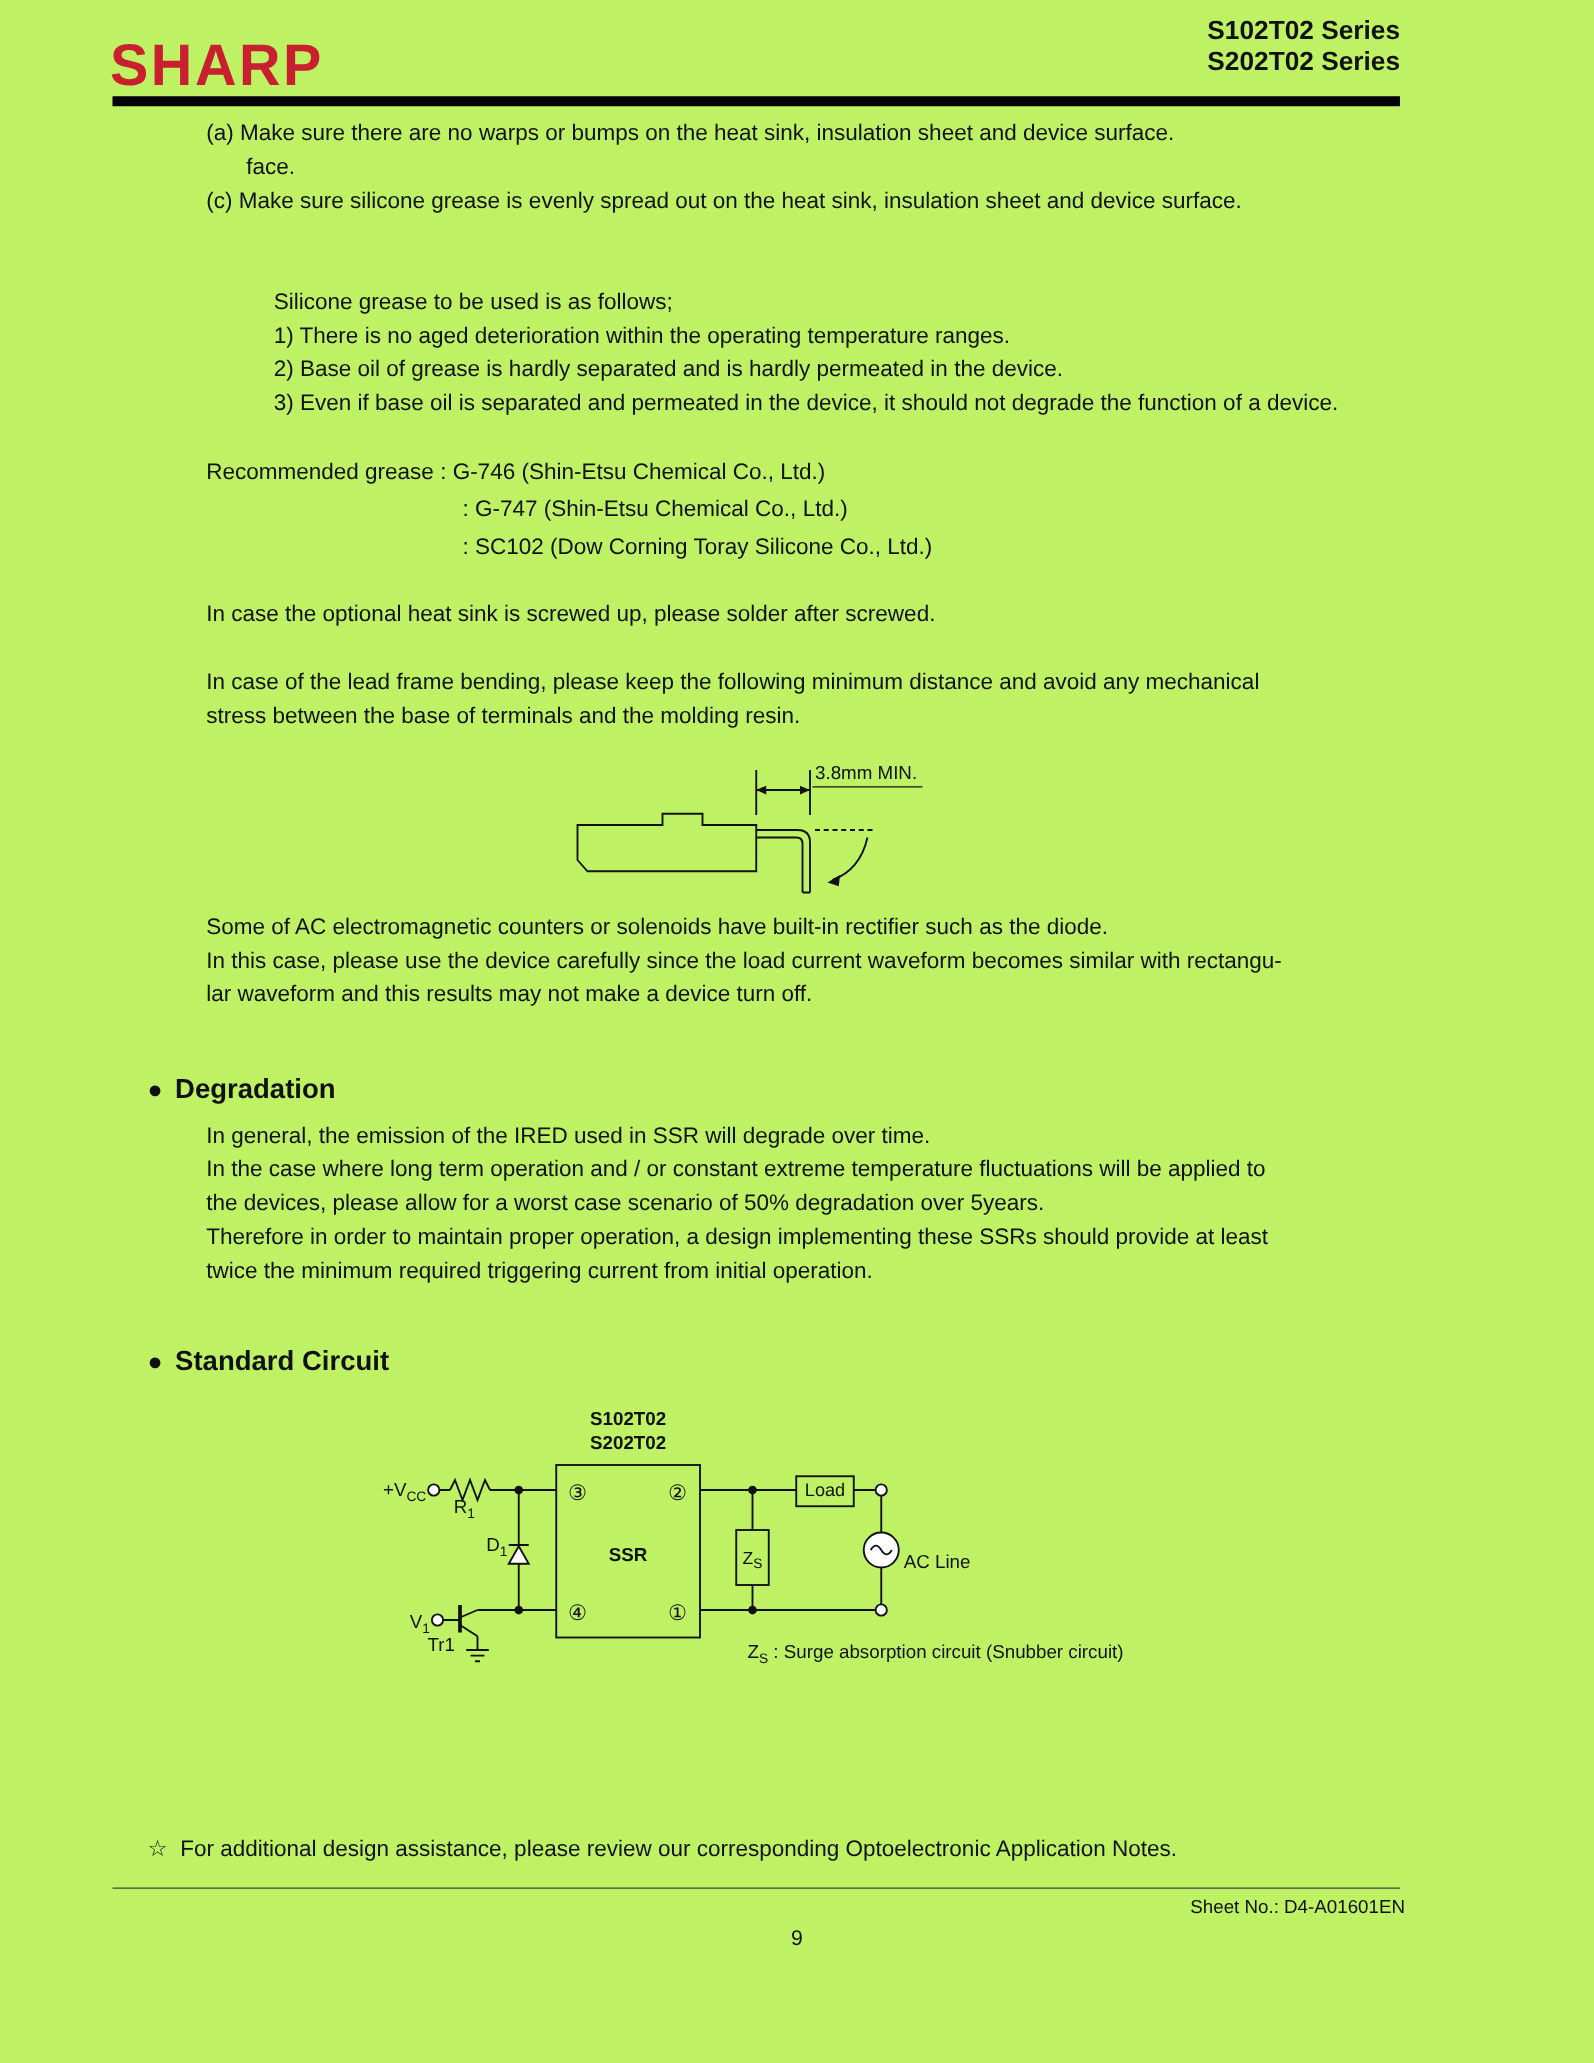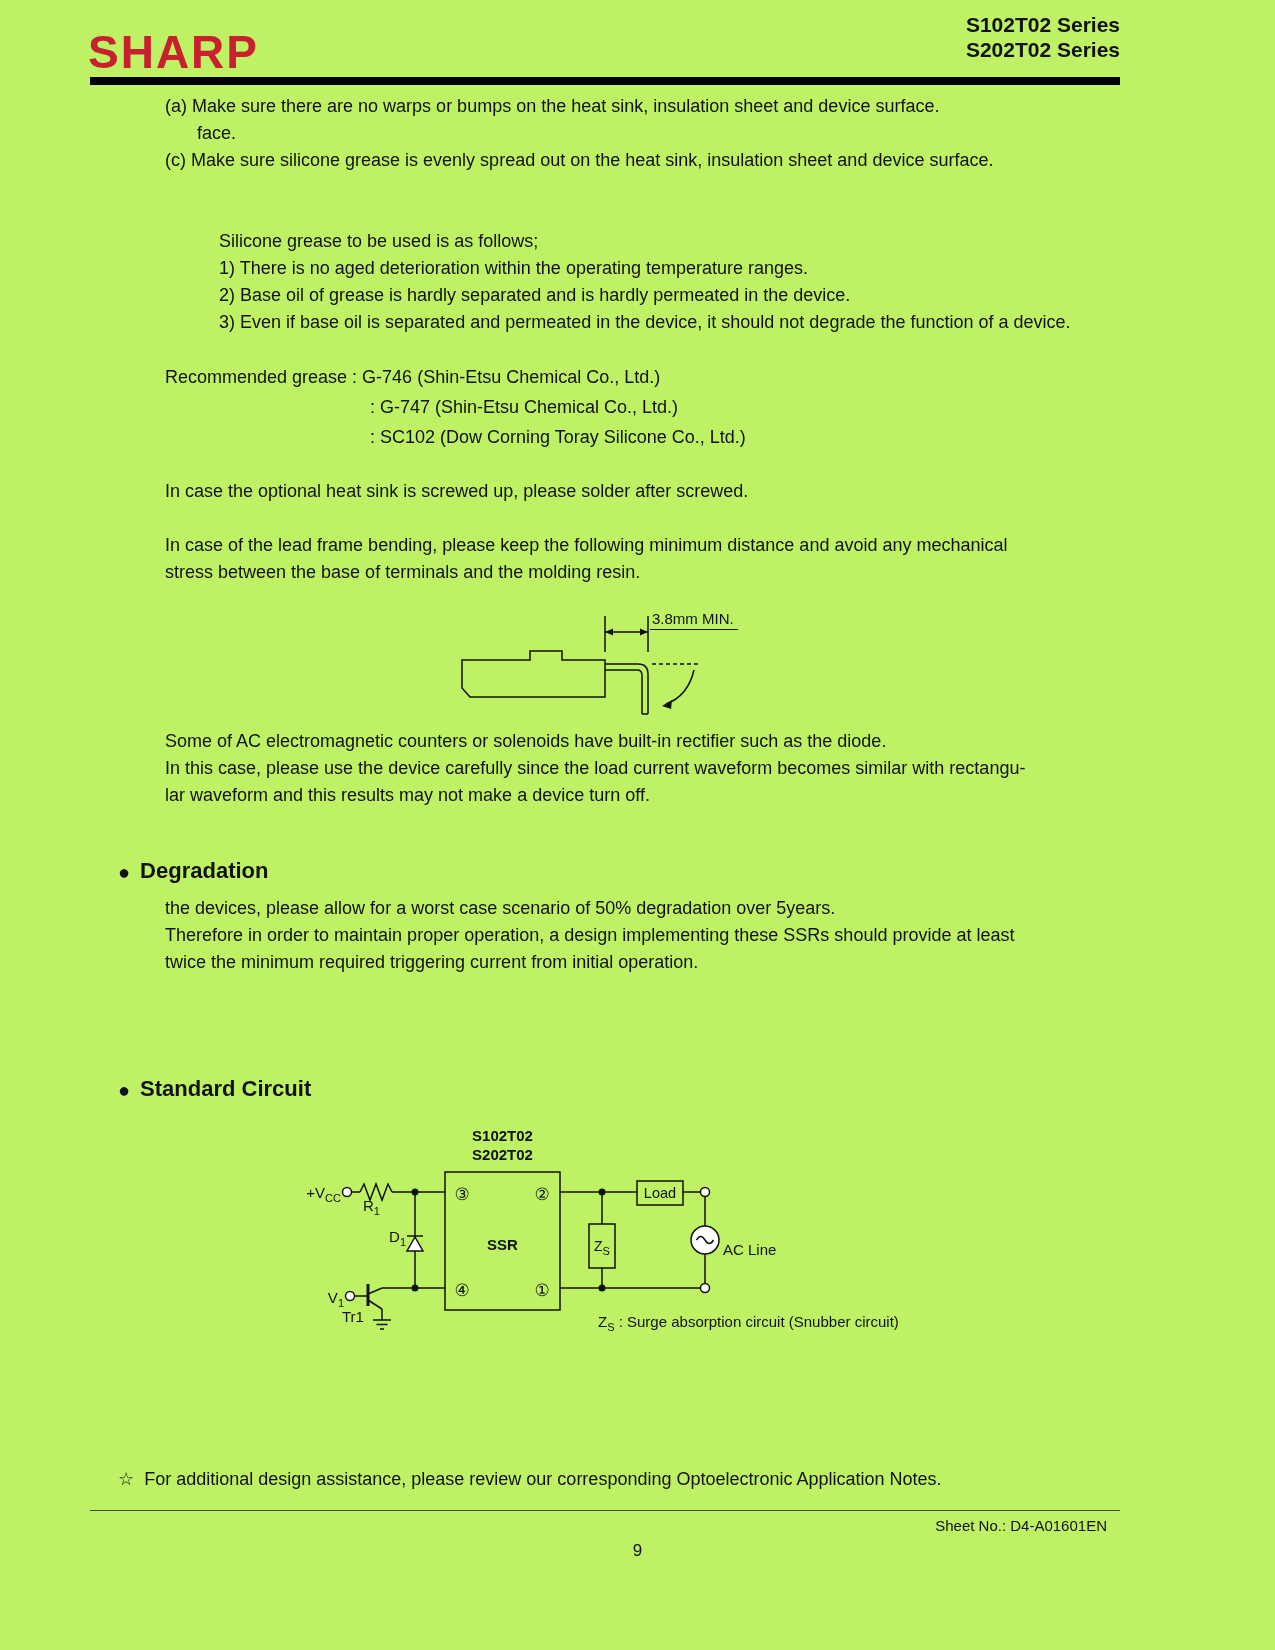--- a/index.html
+++ b/index.html
@@ -106,20 +106,22 @@
     <div class="line">Some of AC electromagnetic counters or solenoids have built-in rectifier such as the diode.</div>
     <div class="line">In this case, please use the device carefully since the load current waveform becomes similar with rectangu-</div>
     <div class="line">lar waveform and this results may not make a device turn off.</div>
   </div>
 
   <div class="abs section-heading" style="left:118px; top:858px;">
     <span class="bullet">●</span>
     <span class="heading-text">Degradation</span>
   </div>
   <div class="abs para" style="left:165px; top:895px;">
+    <div class="line">In general, the emission of the IRED used in SSR will degrade over time.</div>
+    <div class="line">In the case where long term operation and / or constant extreme temperature fluctuations will be applied to</div>
     <div class="line">the devices, please allow for a worst case scenario of 50% degradation over 5years.</div>
     <div class="line">Therefore in order to maintain proper operation, a design implementing these SSRs should provide at least</div>
     <div class="line">twice the minimum required triggering current from initial operation.</div>
   </div>
 
   <div class="abs section-heading" style="left:118px; top:1076px;">
     <span class="bullet">●</span>
     <span class="heading-text">Standard Circuit</span>
   </div>
 
@@ -193,16 +195,16 @@
   <div class="abs clabel" style="left:637px; top:1185px; width:46px; text-align:center; font-size:14.5px;">Load</div>
   <div class="abs clabel" style="left:723px; top:1241px;">AC Line</div>
   <div class="abs caption" style="left:598px; top:1313px;"><span>Z</span><sub>S</sub><span> : Surge absorption circuit (Snubber circuit)</span></div>
 
   <div class="abs note-row" style="left:118px; top:1468px;">
     <span class="star">☆</span>
     <span>For additional design  assistance, please review our corresponding Optoelectronic Application Notes.</span>
   </div>
 
   <div class="abs footer-thin" style="left:90px; top:1510px; width:1030px;"></div>
-  <div class="abs sheet-no" style="right:168px; top:1517px;">Sheet No.: D4-A01601EN</div>
+  <div class="abs sheet-no" style="right:151px; top:1517px;">Sheet No.: D4-A01601EN</div>
   <div class="abs page-num" style="left:0; top:1541px; width:1275px;">9</div>
 
 </div>
 
 </body></html>

